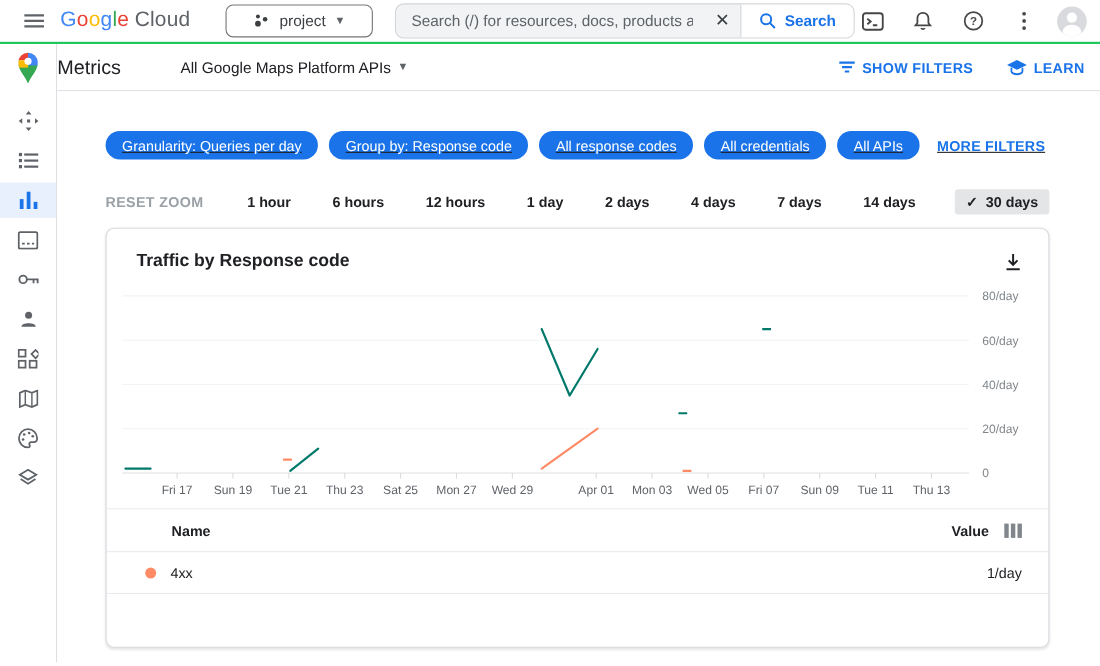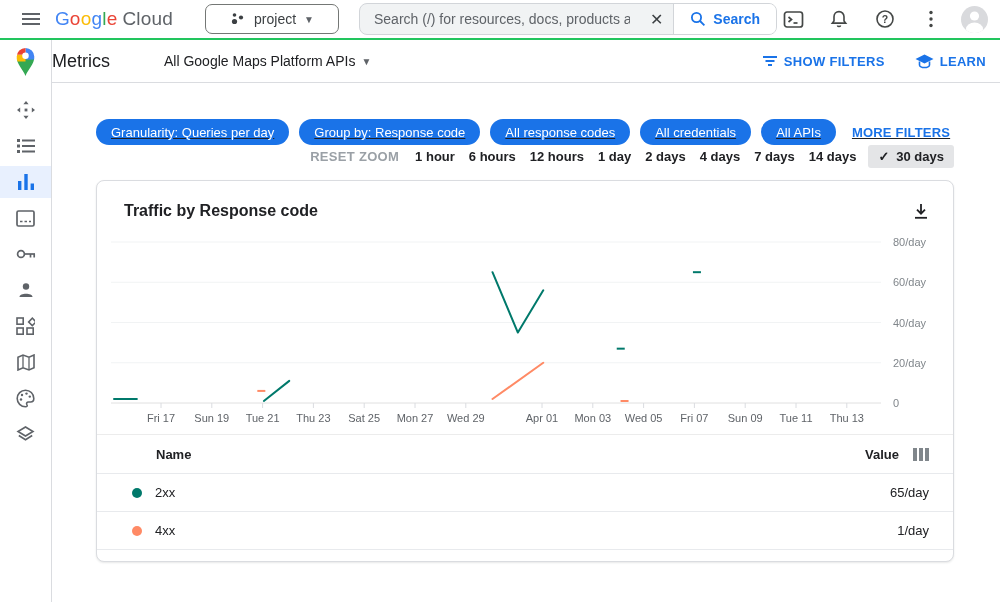--- a/index.html
+++ b/index.html
@@ -47,21 +47,21 @@
   .sub-link { display:flex; align-items:center; gap:6px; color:#1a73e8; font-size:13px; font-weight:700;
               letter-spacing:.3px; cursor:pointer; }
 
   
   main { flex:1; padding:0 46px 0 44px; background:#fff; overflow:hidden; }
   .chips-row { margin-top:36px; display:flex; align-items:center; gap:10px; flex-wrap:nowrap;text-decoration:underline; }
   .chip { background:#1a73e8; color:#fff; font-size:13px; height:26px; display:inline-flex;
           align-items:center; padding:0 15px; border-radius:13px; white-space:nowrap; cursor:pointer; }
   .more-filters { color:#1a73e8; font-size:13px; font-weight:700; letter-spacing:.2px; margin-left:6px; cursor:pointer; }
 
-  .time-row { display:flex; align-items:center; justify-content:flex-end; gap:10px; }
+  .time-row { margin-top:27px; display:flex; align-items:center; justify-content:space-between; gap:10px; }
   .reset-zoom { color:#9aa0a6; font-size:13px; font-weight:700; letter-spacing:.3px; margin-right:4px; cursor:default; }
   .t-opt { font-size:13px; font-weight:700; color:#202124; cursor:pointer; padding:4px 2px; white-space:nowrap; }
   .t-opt.sel { background:#e4e5e7; border-radius:3px; padding:4px 10px; display:flex; gap:7px; align-items:center; }
   .t-opt .chk { font-size:13px; }
 
   
   .card { margin-top:12px; border:1px solid #dadce0; border-radius:8px; background:#fff;
           box-shadow:0 1px 2px rgba(60,64,67,.12); height:382px; position:relative; }
   .card-head { display:flex; align-items:center; padding:21px 24px 0 27px; }
   .card-title { font-size:16px; font-weight:700; color:#202124; }
@@ -389,25 +389,20 @@
               <span>Value</span>
               <span class="col-ico">
                   <i></i>
                   <i></i>
                   <i></i>
                 </span>
             </span>
           </div>
           <div id="legend-rows">
               <div class="tbl-row">
-                <span class="dot" style="background: rgb(0, 121, 107);"></span>
-                <span>2xx</span>
-                <span class="row-val">65/day</span>
-              </div>
-              <div class="tbl-row">
                 <span class="dot" style="background: rgb(255, 138, 101);"></span>
                 <span>4xx</span>
                 <span class="row-val">1/day</span>
               </div>
             </div>
         </div>
       </section>
     </main>
   </div>
 </div>

